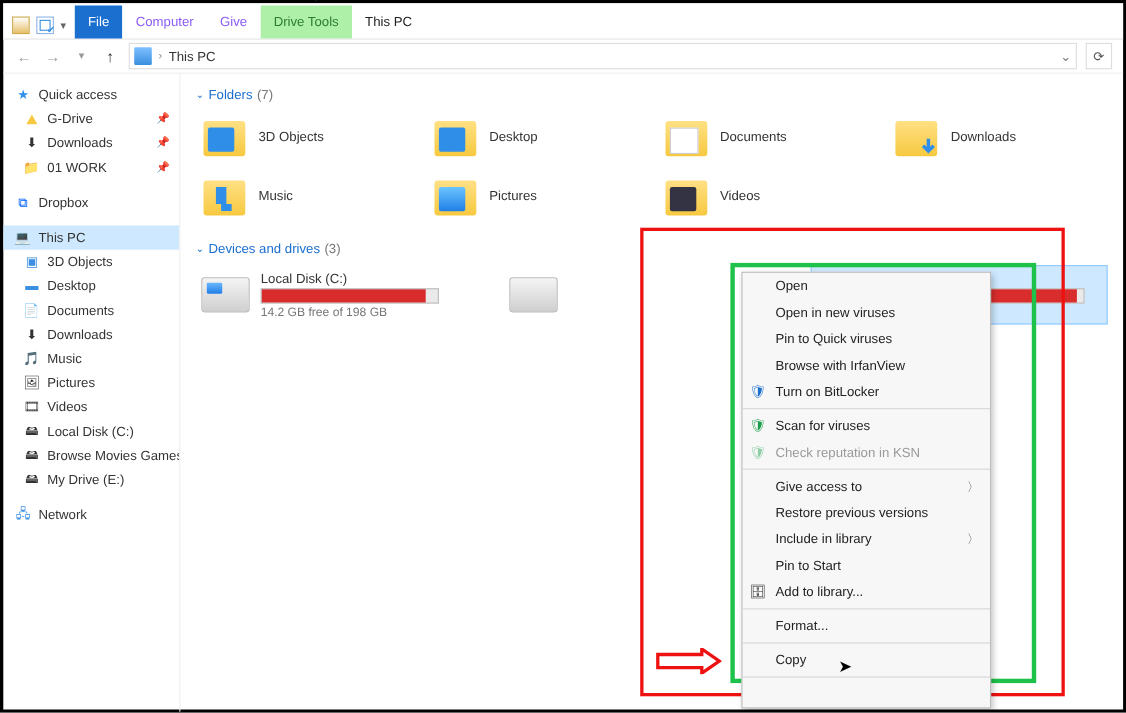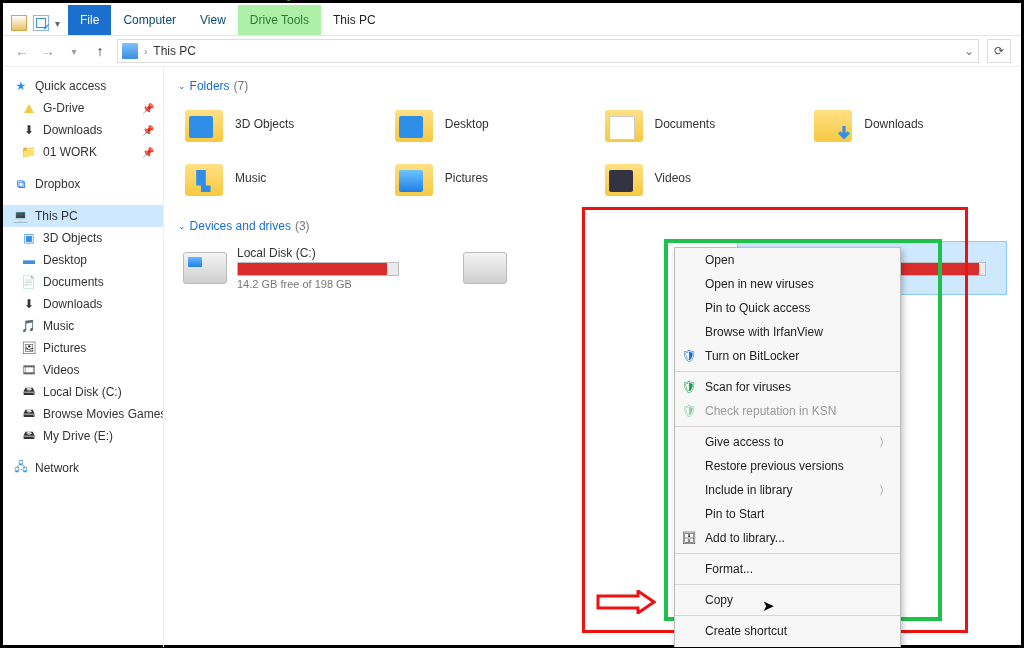--- a/index.html
+++ b/index.html
@@ -1,21 +1,21 @@
 <!DOCTYPE html>
 <html><head>
 <meta charset="utf-8">
 <style>
 html,body{margin:0;padding:0;width:1024px;height:648px;font-family:"Segoe UI",Arial,sans-serif;font-size:12px;color:#333;background:#fff;overflow:hidden}
 .frame{box-sizing:border-box;border:3px solid #000;width:1024px;height:648px;position:relative;background:#fff}
 
 .titlebar{height:32px;display:flex;align-items:flex-end;background:#fff;border-bottom:1px solid #e5e5e5}
 .qat{display:flex;align-items:center;gap:6px;padding:4px 8px}
 .qat .sq{width:14px;height:14px;display:inline-block}
-.tab{padding:8px 12px;font-size:12px;color:#0c4a6e}
+.tab{padding:8px 12px;font-size:12px;color:#8b5cf6}
 .tab.file{background:#1a6fcf;color:#fff}
 .tab.manage{background:#aef0a8;color:#2d7d34;position:relative}
 .tab.manage::before{content:"Manage";position:absolute;top:-15px;left:0;right:0;text-align:center;font-size:10px;color:#4aa04b}
 .tab.title{color:#222}
 
 .addr{height:30px;display:flex;align-items:center;gap:8px;padding:0 10px;border-bottom:1px solid #eee}
 .addr .navbtn{color:#999;font-size:14px;width:18px;text-align:center}
 .addr .navbtn.active{color:#333}
 .addr .crumb{flex:1;display:flex;align-items:center;border:1px solid #ddd;height:22px;padding:0 4px;gap:6px}
 .addr .crumb .pc-icon{width:16px;height:16px;background:linear-gradient(#7ec0ff,#3a8fe0);border-radius:1px}
@@ -72,21 +72,21 @@
     <div class="qat">
       <span class="sq" style="background:linear-gradient(#fff,#e7c06a);border:1px solid #cda94a"></span>
       <span class="sq" style="background:#fff;border:1px solid #8fb4e8;position:relative">
           <span style="position:absolute;inset:2px;border:1px solid #3a8fe0"></span>
           <span style="position:absolute;right:-2px;bottom:-2px;color:#3a8fe0;font-size:9px">✔</span>
         </span>
       <span style="color:#666;font-size:10px">▾</span>
     </div>
     <div class="tab file">File</div>
     <div class="tab">Computer</div>
-    <div class="tab">View</div>
+    <div class="tab">Give</div>
     <div class="tab manage">Drive Tools</div>
     <div class="tab title">This PC</div>
   </div>
 
   <div class="addr">
     <span class="navbtn">←</span>
     <span class="navbtn">→</span>
     <span class="navbtn" style="font-size:10px">▾</span>
     <span class="navbtn active">↑</span>
     <div class="crumb">
@@ -284,21 +284,21 @@
       </div>
 
       <div class="ctx" style="left:510px;top:180px">
         <div class="row">
             <span>Open</span>
           </div>
         <div class="row">
             <span>Open in new viruses</span>
           </div>
         <div class="row">
-            <span>Pin to Quick access</span>
+            <span>Pin to Quick viruses</span>
           </div>
         <div class="row">
             <span>Browse with IrfanView</span>
           </div>
         <div class="row">
             <span class="ico" style="color:#1a6fcf">🛡</span>
             <span>Turn on BitLocker</span>
           </div>
         <hr>
         <div class="row">
@@ -330,22 +330,19 @@
           </div>
         <hr>
         <div class="row">
             <span>Format...</span>
           </div>
         <hr>
         <div class="row">
             <span>Copy</span>
           </div>
         <hr>
-        <div class="row">
-            <span>Create shortcut</span>
-          </div>
         <div class="row"></div>
 
       </div>
       <span class="cursor" style="left:598px;top:530px">➤</span>
     </div>
   </div>
 </div>
 
 </body></html>

